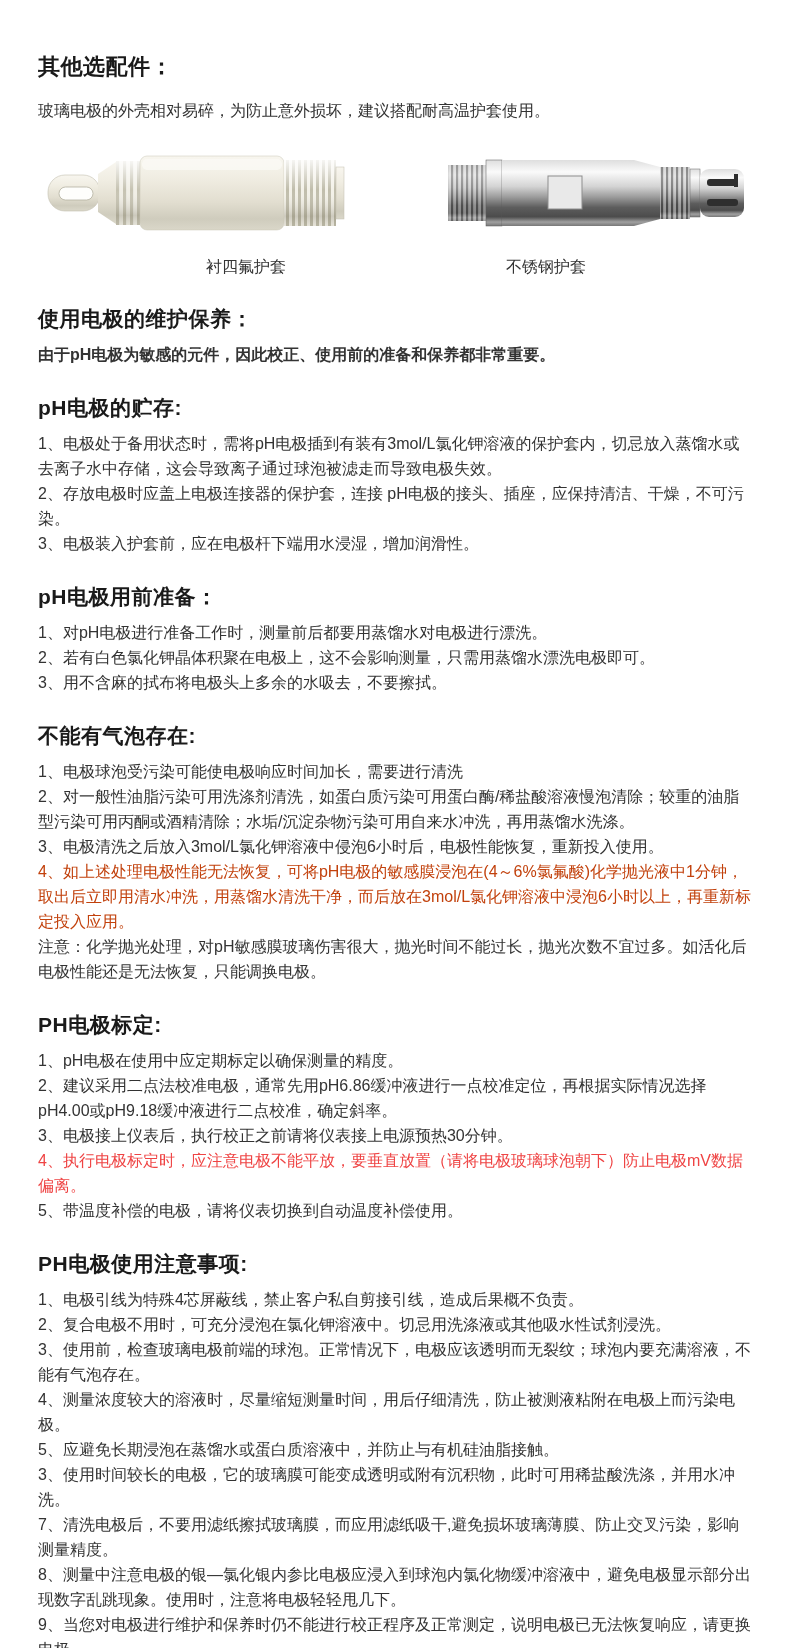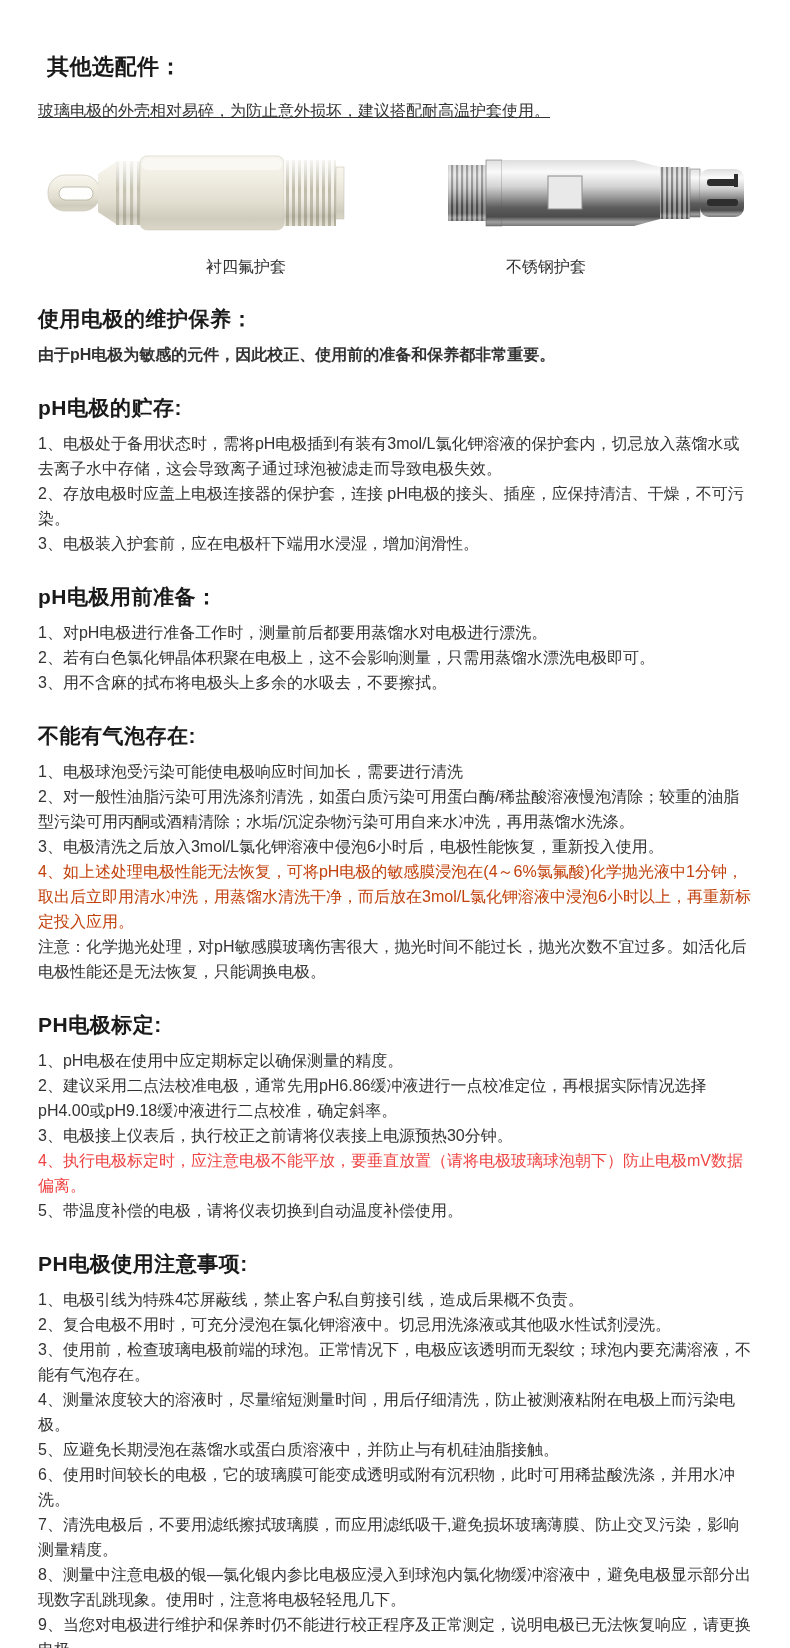--- a/index.html
+++ b/index.html
@@ -16,27 +16,25 @@
     height: 1648px;
     background: #ffffff;
     padding: 52px 36px 0 38px;
   }
   .page-title {
     font-size: 22px;
     font-weight: 700;
     color: #1a1a1a;
     letter-spacing: 0.5px;
     margin-bottom: 16px;
-    margin-left: 9px;
   }
   .intro {
     font-size: 16px;
     line-height: 25px;
     color: #333333;
-    text-decoration: underline;
   }
   .figures-row {
     display: flex;
     justify-content: space-between;
     align-items: center;
     margin-top: 22px;
     padding: 0 8px;
     height: 96px;
   }
   .figure {
@@ -197,19 +195,19 @@
       <p class="section-item" style="color: rgb(51, 51, 51);">2、建议采用二点法校准电极，通常先用pH6.86缓冲液进行一点校准定位，再根据实际情况选择pH4.00或pH9.18缓冲液进行二点校准，确定斜率。</p>
       <p class="section-item" style="color: rgb(51, 51, 51);">3、电极接上仪表后，执行校正之前请将仪表接上电源预热30分钟。</p>
       <p class="section-item" style="color: #ef4444;">4、执行电极标定时，应注意电极不能平放，要垂直放置（请将电极玻璃球泡朝下）防止电极mV数据偏离。</p>
       <p class="section-item" style="color: rgb(51, 51, 51);">5、带温度补偿的电极，请将仪表切换到自动温度补偿使用。</p>
       <h2 class="section-heading" style="color: rgb(26, 26, 26);">PH电极使用注意事项:</h2>
       <p class="section-item" style="color: rgb(51, 51, 51);">1、电极引线为特殊4芯屏蔽线，禁止客户私自剪接引线，造成后果概不负责。</p>
       <p class="section-item" style="color: rgb(51, 51, 51);">2、复合电极不用时，可充分浸泡在氯化钾溶液中。切忌用洗涤液或其他吸水性试剂浸洗。</p>
       <p class="section-item" style="color: rgb(51, 51, 51);">3、使用前，检查玻璃电极前端的球泡。正常情况下，电极应该透明而无裂纹；球泡内要充满溶液，不能有气泡存在。</p>
       <p class="section-item" style="color: rgb(51, 51, 51);">4、测量浓度较大的溶液时，尽量缩短测量时间，用后仔细清洗，防止被测液粘附在电极上而污染电极。</p>
       <p class="section-item" style="color: rgb(51, 51, 51);">5、应避免长期浸泡在蒸馏水或蛋白质溶液中，并防止与有机硅油脂接触。</p>
-      <p class="section-item" style="color: rgb(51, 51, 51);">6、使用时间较长的电极，它的玻璃膜可能变成透明或附有沉积物，此时可用稀盐酸洗涤，并用水冲洗。</p>
+      <p class="section-item" style="color: rgb(51, 51, 51);">3、使用时间较长的电极，它的玻璃膜可能变成透明或附有沉积物，此时可用稀盐酸洗涤，并用水冲洗。</p>
       <p class="section-item" style="color: rgb(51, 51, 51);">7、清洗电极后，不要用滤纸擦拭玻璃膜，而应用滤纸吸干,避免损坏玻璃薄膜、防止交叉污染，影响测量精度。</p>
       <p class="section-item" style="color: rgb(51, 51, 51);">8、测量中注意电极的银—氯化银内参比电极应浸入到球泡内氯化物缓冲溶液中，避免电极显示部分出现数字乱跳现象。使用时，注意将电极轻轻甩几下。</p>
       <p class="section-item" style="color: rgb(51, 51, 51);">9、当您对电极进行维护和保养时仍不能进行校正程序及正常测定，说明电极已无法恢复响应，请更换电极。</p>
     </div>
 
 </div>
 
 </body></html>

